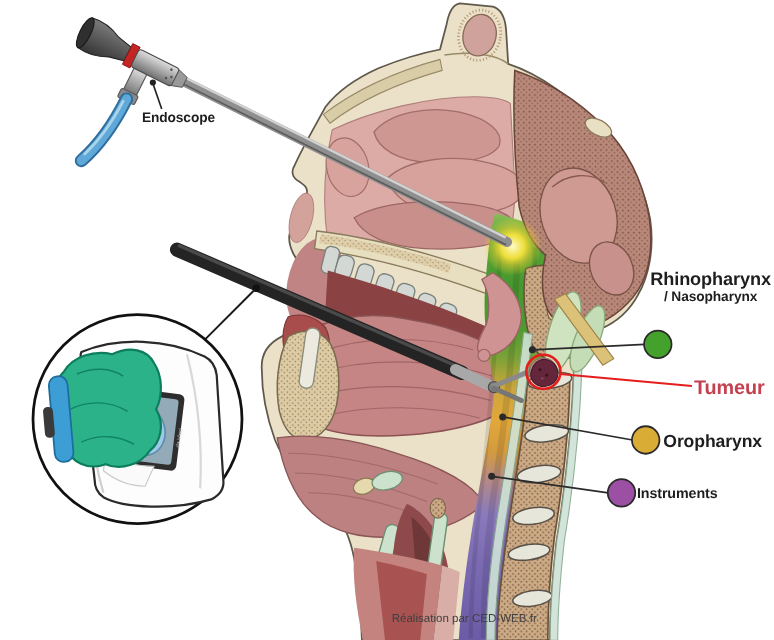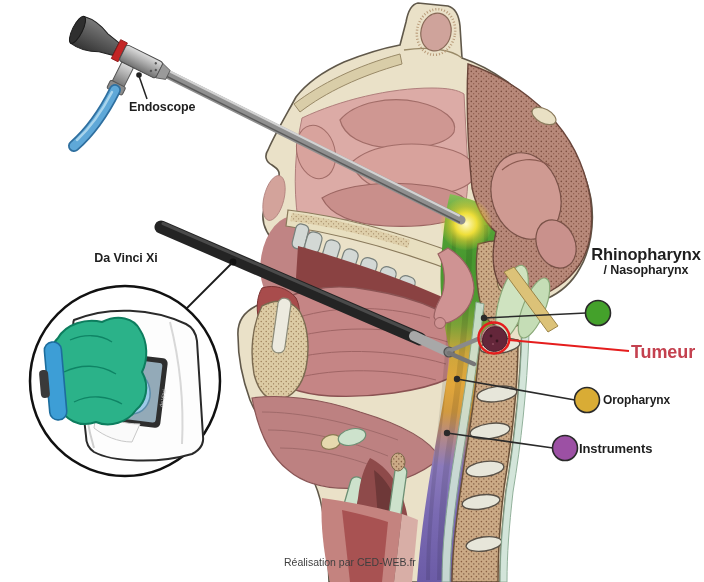--- a/index.html
+++ b/index.html
@@ -7,23 +7,23 @@
          font-family:"Liberation Sans",sans-serif;padding-left:24px;}
   #art{position:absolute;left:0;top:0;}
   .lbl{position:absolute;font-family:"Liberation Sans",sans-serif;font-weight:700;
        color:#1e1e1e;white-space:nowrap;letter-spacing:-0.1px;}
   .endoscope-label{left:129px;top:100px;font-size:12.5px;}
   .robot-label{left:36px;top:251px;width:180px;text-align:center;font-size:12.5px;line-height:14px;}
   .rhino-label{left:576px;top:245px;width:140px;text-align:center;}
   .rhino-main{font-size:16.5px;line-height:18px;}
   .rhino-sub{font-size:12.5px;line-height:14px;}
   .tumeur-label{left:631px;top:342px;font-size:18px;color:#c4414f;}
-  .oro-label{left:603px;top:393px;font-size:12px;text-align:center;}
+  .oro-label{left:603px;top:393px;font-size:16px;text-align:center;}
   .hypo-label{left:579px;top:441px;font-size:13px;}
-  .credit-label{left:284px;top:556px;width:240px;text-align:left;font-size:10.5px;
+  .credit-label{left:302px;top:556px;width:240px;text-align:center;font-size:10.5px;
                 font-weight:400;color:#3f3f3f;letter-spacing:0;}
 </style>
 </head>
 <body>
 
 <div id="stage">
 
 <svg id="art" width="704" height="582" viewBox="0 0 704 582">
   <defs>
     <pattern id="boneDots" width="5" height="5" patternUnits="userSpaceOnUse">
@@ -301,21 +301,20 @@
 
     <circle cx="447" cy="433" r="3.2" fill="#2a2a2a"></circle>
     <line x1="447" y1="433" x2="553" y2="448" stroke="#2a2a2a" stroke-width="1.6"></line>
     <circle cx="565" cy="448" r="12.5" stroke="#2a2a2a" stroke-width="1.6" fill="#9c50a4"></circle>
   </g>
 </svg>
 
 <div class="lbl endoscope-label">Endoscope</div>
 
 <div class="lbl robot-label">
-  <div>Da Vinci Xi</div>
 </div>
 
 <div class="lbl rhino-label">
   <div class="rhino-main">Rhinopharynx</div>
   <div class="rhino-sub">/ Nasopharynx</div>
 </div>
 
 <div class="lbl tumeur-label">Tumeur</div>
 
 <div class="lbl oro-label">Oropharynx</div>

